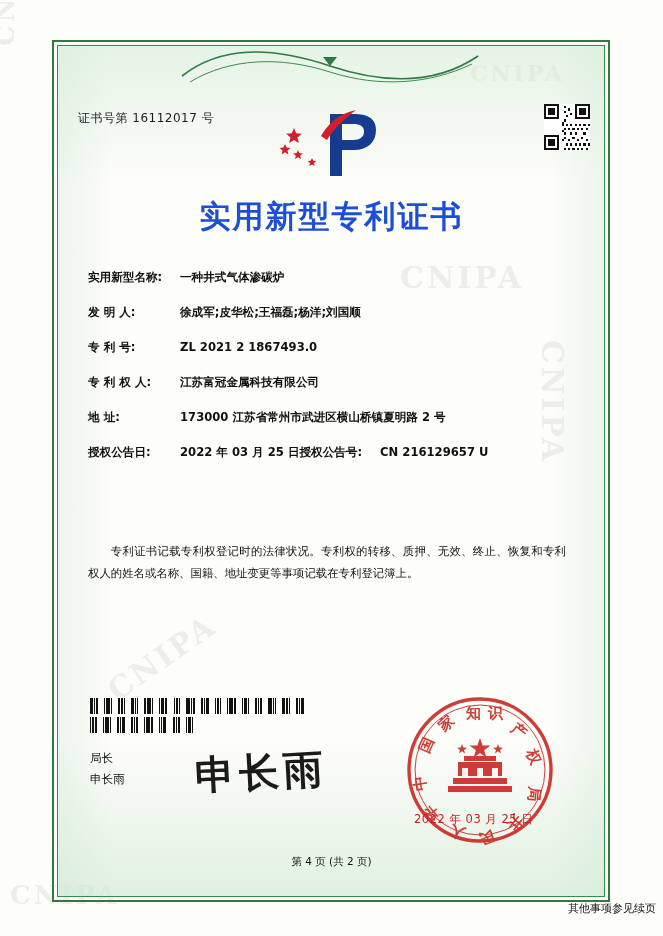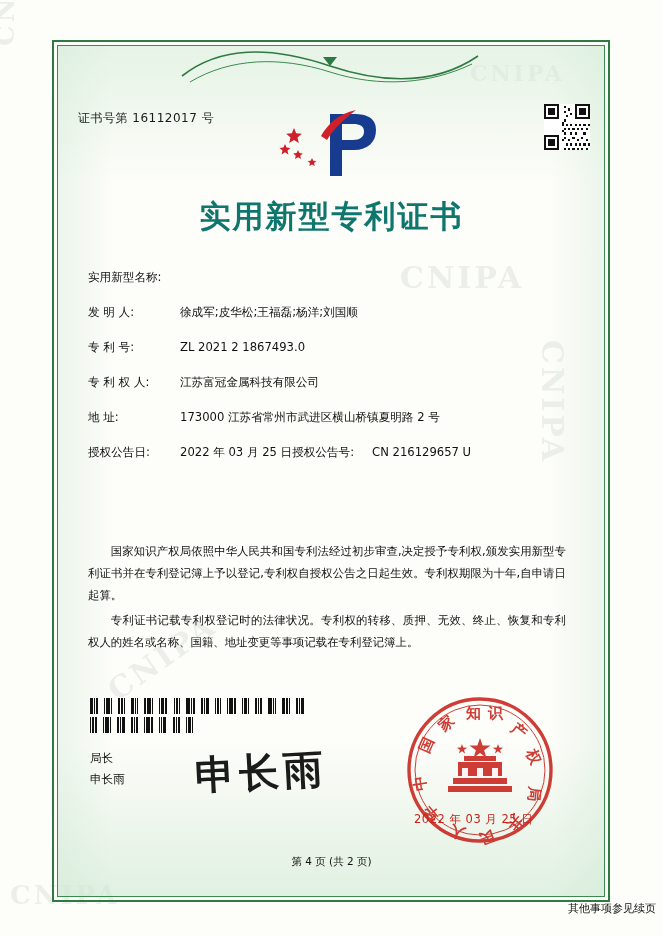--- a/index.html
+++ b/index.html
@@ -91,29 +91,30 @@
     letter-spacing: 0.5px;
   }
   .title {
     position: absolute;
     left: 0; right: 0; top: 196px;
     text-align: center;
     font-family: "DejaVu Serif", "Liberation Serif", serif;
     font-size: 31px;
     font-weight: bold;
     letter-spacing: 2px;
-    color: #0f766e;
+    color: #1d4ed8;
   }
   .fields {
     position: absolute;
     left: 88px; top: 272px;
     width: 500px;
     font-size: 11.6px;
     color: #111;
     line-height: 1;
+    font-weight: bold;
   }
   .row {
     display: flex;
     align-items: baseline;
     margin-bottom: 23.5px;
   }
   .lbl {
     width: 92px;
     flex: 0 0 92px;
     display: flex;
@@ -299,20 +300,21 @@
     <path d="M58 8 L58 70 L70 70 L70 44 L82 44 C96 44 104 36 104 24 C104 12 95 8 82 8 Z
              M70 18 L81 18 C88 18 92 20 92 25.5 C92 31 88 34 81 34 L70 34 Z" fill="#173c8f"></path>
     <path d="M49 30 C56 18, 66 8, 84 4 C74 12, 62 22, 55 34 Z" fill="#d0202a"></path>
   </svg>
 
   <div class="title">实用新型专利证书</div>
 
   <div class="fields">
     <div class="row">
       <div class="lbl">实用新型名称:</div>
+      <div class="val">一种井式气体渗碳炉</div>
     </div>
     <div class="row">
       <div class="lbl">发 明 人:</div>
       <div class="val">徐成军;皮华松;王福磊;杨洋;刘国顺</div>
     </div>
     <div class="row">
       <div class="lbl">专 利 号:</div>
       <div class="val">ZL 2021 2 1867493.0</div>
     </div>
     <div class="row">
@@ -325,21 +327,20 @@
     </div>
     <div class="row two">
       <div class="lbl">授权公告日:</div>
       <div class="val">2022 年 03 月 25 日</div>
       <div class="lbl2">授权公告号:</div>
       <div class="val" style="margin-left:18px">CN 216129657 U</div>
     </div>
   </div>
 
   <div class="paras">
-    <p>国家知识产权局依照中华人民共和国专利法经过初步审查,决定授予专利权,颁发实用新型专利证书并在专利登记簿上予以登记,专利权自授权公告之日起生效。专利权期限为十年,自申请日起算。</p>
     <p>专利证书记载专利权登记时的法律状况。专利权的转移、质押、无效、终止、恢复和专利权人的姓名或名称、国籍、地址变更等事项记载在专利登记簿上。</p>
   </div>
 
   <div class="barcode">
     <span style="width:3px"></span><span style="width:1px"></span><span style="width:2px"></span>
     <span style="width:1px"></span><span style="width:4px"></span><span style="width:1px"></span>
     <span style="width:2px"></span><span style="width:2px"></span><span style="width:1px"></span>
     <span style="width:3px"></span><span style="width:1px"></span><span style="width:1px"></span>
     <span style="width:2px"></span><span style="width:4px"></span><span style="width:1px"></span>
     <span style="width:1px"></span><span style="width:3px"></span><span style="width:2px"></span>

